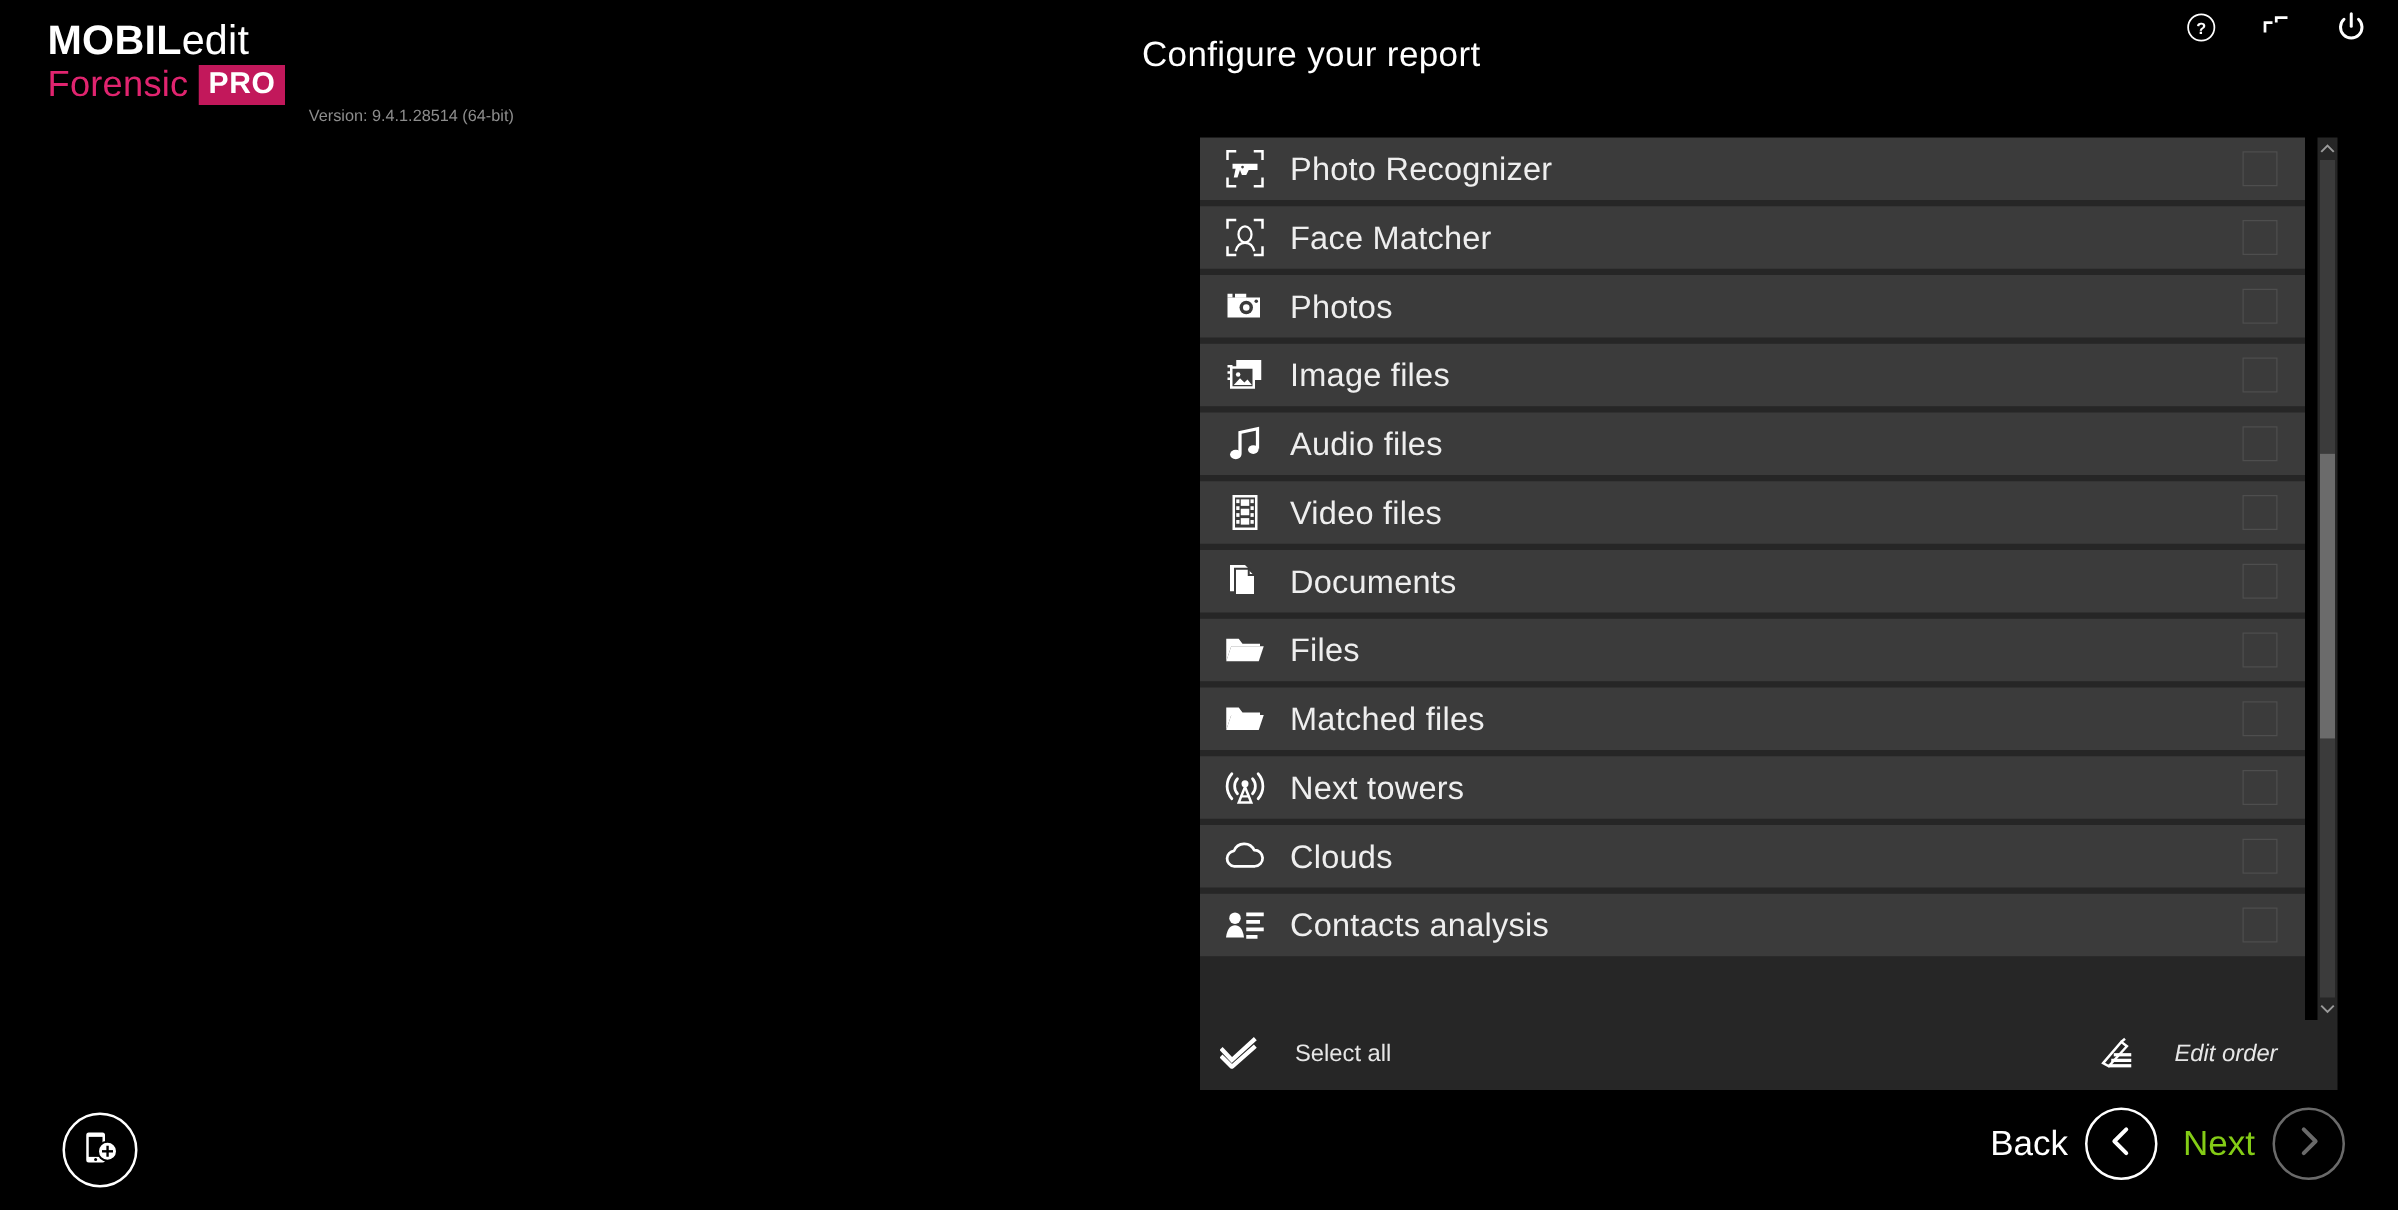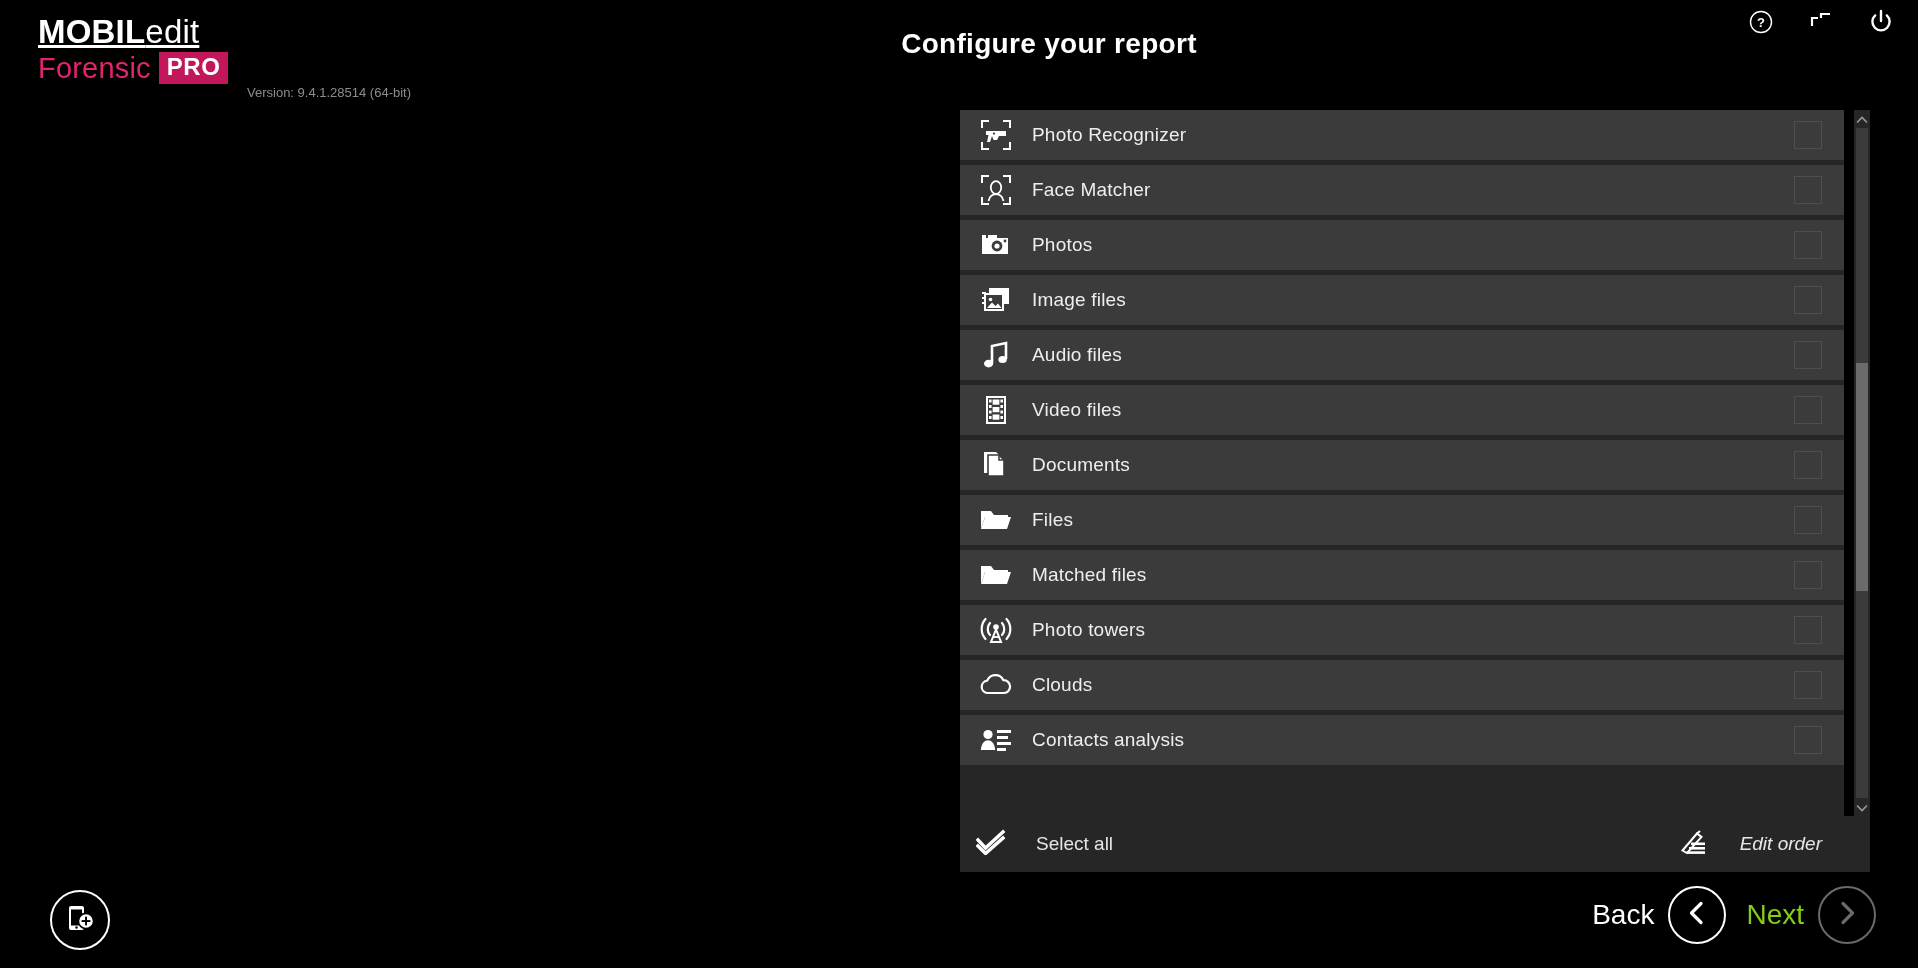--- a/index.html
+++ b/index.html
@@ -23,40 +23,40 @@
   .progress-seg.done { background: #e8e8e8; }
   .progress-seg.active { background: #0063b1; }
   .progress-seg.todo { background: #e8e8e8; }
 
   
   .header { position: absolute; top: 0; left: 0; width: 1918px; height: 100px; background: #000; }
 
   .logo { position: absolute; left: 38px; top: 15px; }
   .logo-line1 {
     font-size: 33px; font-weight: 400; color: #ffffff;
-    letter-spacing: 0.2px; line-height: 1.05; text-decoration: underline;
+    letter-spacing: 0.2px; line-height: 1.05;
   }
   .logo-line1 .bold { font-weight: 700; }
   .logo-line2 { display: flex; align-items: center; margin-top: 2px; }
   .logo-forensic {
     font-size: 29px; color: #e0246f; letter-spacing: 0.2px; font-weight: 400;
   }
   .logo-pro {
     font-size: 24px; font-weight: 700; color: #ffffff;
     background: #c2185b; padding: 1px 8px 3px 8px; margin-left: 8px;
     letter-spacing: 0.5px;
   }
   .version {
     position: absolute; left: 247px; top: 40px;
     font-size: 13px; color: #8d8d8d; margin-top: 45px;
   }
 
   .page-title {
     position: absolute; left: 0; top: 28px; width: 1918px;
-    text-align: center; font-size: 28px; color: #ffffff; font-weight: 700;
+    text-align: center; font-size: 28px; color: #ffffff; font-weight: 400;
     letter-spacing: 0.3px;
     padding-left: 180px;
   }
 
   .win-ctrls { position: absolute; right: 18px; top: 5px; display: flex; align-items: center; gap: 22px; }
   .win-btn {
     width: 38px; height: 34px; display: flex; align-items: center; justify-content: center;
     cursor: pointer;
   }
   .win-btn svg { display: block; }
@@ -76,21 +76,21 @@
     display: flex; align-items: center;
     position: relative;
     cursor: pointer;
   }
   .row-icon {
     width: 72px; min-width: 72px; height: 50px;
     display: flex; align-items: center; justify-content: center;
   }
   .row-icon svg { display: block; }
   .row-label {
-    font-size: 19px; color: #eeeeee; font-weight: 400; letter-spacing: 0.2px;
+    font-size: 26px; color: #eeeeee; font-weight: 400; letter-spacing: 0.2px;
   }
   .row-check {
     position: absolute; right: 22px; top: 11px;
     width: 28px; height: 28px;
     border: 1px solid #4e4e4e;
     background: transparent;
     cursor: pointer;
   }
 
   
@@ -330,21 +330,21 @@
             <svg width="36" height="32" viewBox="0 0 36 32">
       <path d="M7.5 5 A15 15 0 0 0 7.5 25" fill="none" stroke="#ffffff" stroke-width="2.2" stroke-linecap="round"></path>
       <path d="M28.5 5 A15 15 0 0 1 28.5 25" fill="none" stroke="#ffffff" stroke-width="2.2" stroke-linecap="round"></path>
       <path d="M12 9 A9 9 0 0 0 12 21" fill="none" stroke="#ffffff" stroke-width="2.2" stroke-linecap="round"></path>
       <path d="M24 9 A9 9 0 0 1 24 21" fill="none" stroke="#ffffff" stroke-width="2.2" stroke-linecap="round"></path>
       <circle cx="18" cy="13" r="2.8" fill="#ffffff"></circle>
       <path d="M18 15.5 L13 28 H23 Z" fill="none" stroke="#ffffff" stroke-width="2"></path>
       <line x1="14.6" y1="23" x2="21.4" y2="23" stroke="#ffffff" stroke-width="1.8"></line>
     </svg>
           </div>
-          <div class="row-label">Photo towers</div>
+          <div class="row-label">Next towers</div>
           <div class="row-check"></div>
         </div>
         <div class="row">
           <div class="row-icon">
             <svg width="36" height="26" viewBox="0 0 36 26">
       <path d="M9 21 A6.2 6.2 0 0 1 9.2 8.7 A8.8 8.8 0 0 1 25.4 8.2 A6.4 6.4 0 0 1 26 21 Z" fill="none" stroke="#ffffff" stroke-width="2.2" stroke-linejoin="round"></path>
     </svg>
           </div>
           <div class="row-label">Clouds</div>
           <div class="row-check"></div>

